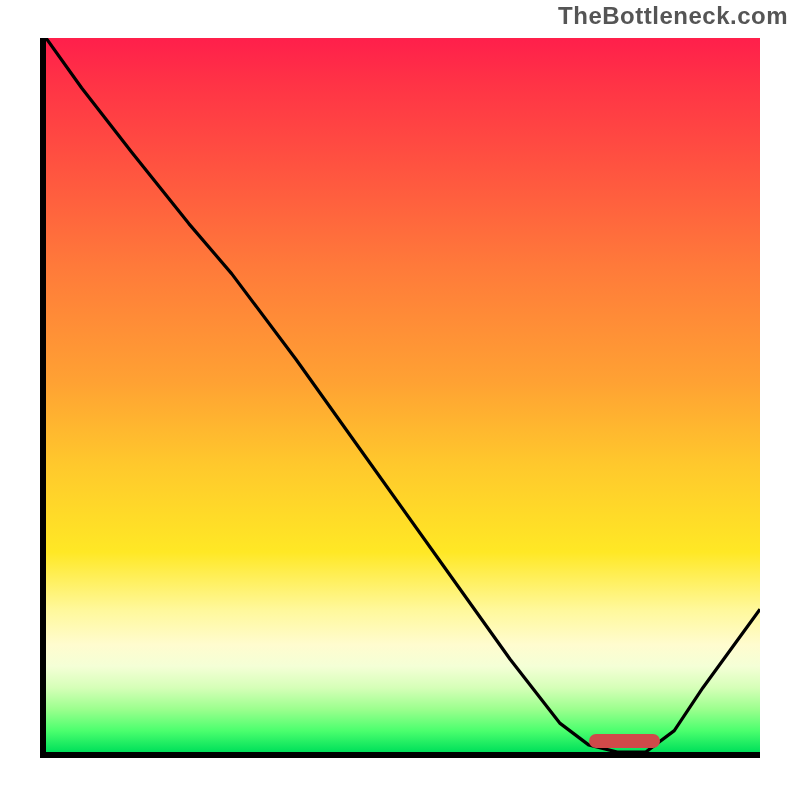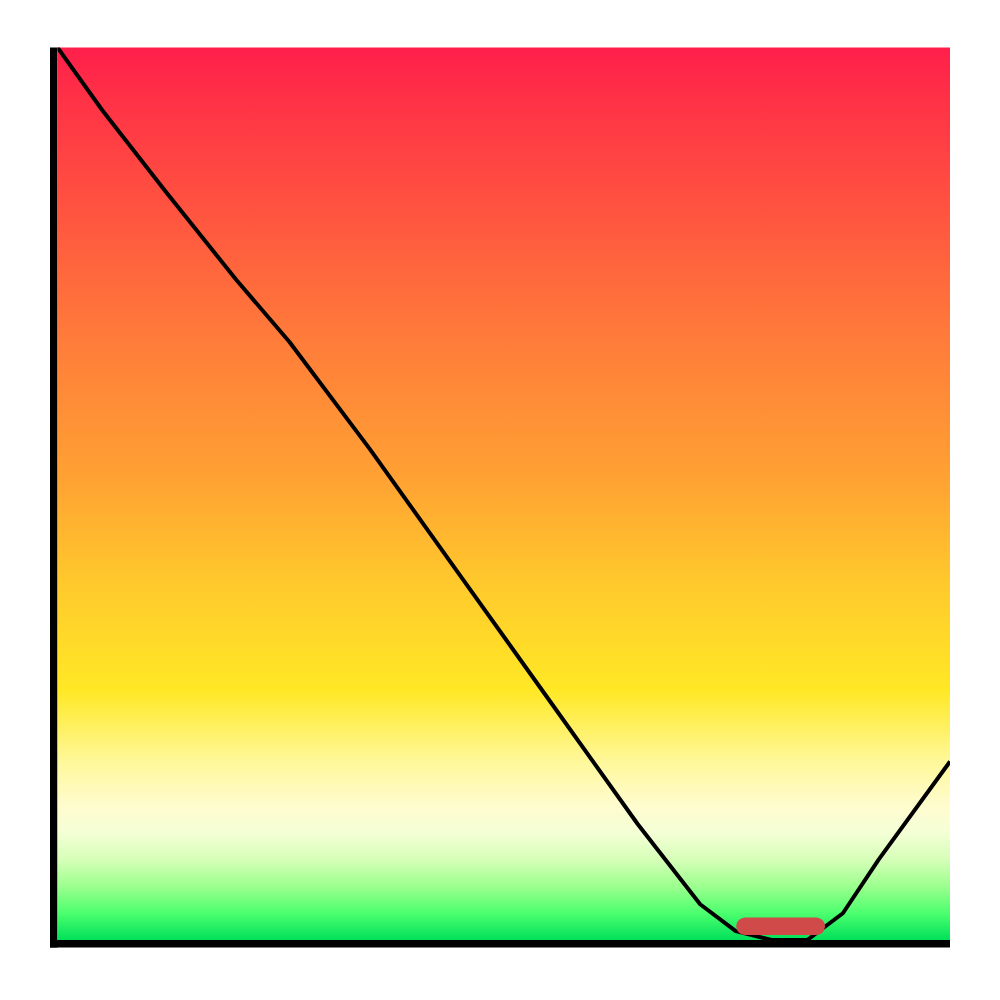--- a/index.html
+++ b/index.html
@@ -76,20 +76,21 @@
     height: 14px;
     border-radius: 7px;
     background: #d04a4a;
   }
 </style>
 </head>
 <body>
 
 <div class="container">
 
+  <div class="watermark">TheBottleneck.com</div>
 
   <div class="plot-area" id="plot-area">
     <div class="gradient-bg"></div>
 
     <svg class="curve-svg" viewBox="0 0 714 714" preserveAspectRatio="none">
       <path id="curve-path" class="curve-path" d="M0.0 0.0 L35.7 50.0 L85.7 114.2 L142.8 185.6 L185.6 235.6 L249.9 321.3 L321.3 421.3 L392.7 521.2 L464.1 621.2 L514.1 685.4 L542.6 706.9 L571.2 714.0 L599.8 714.0 L628.3 692.6 L656.9 649.7 L714.0 571.2"></path>
     </svg>
 
     <div id="minimum-marker" class="minimum-marker" style="left: 542.64px; width: 71.4px; bottom: 4px;"></div>
   </div>

